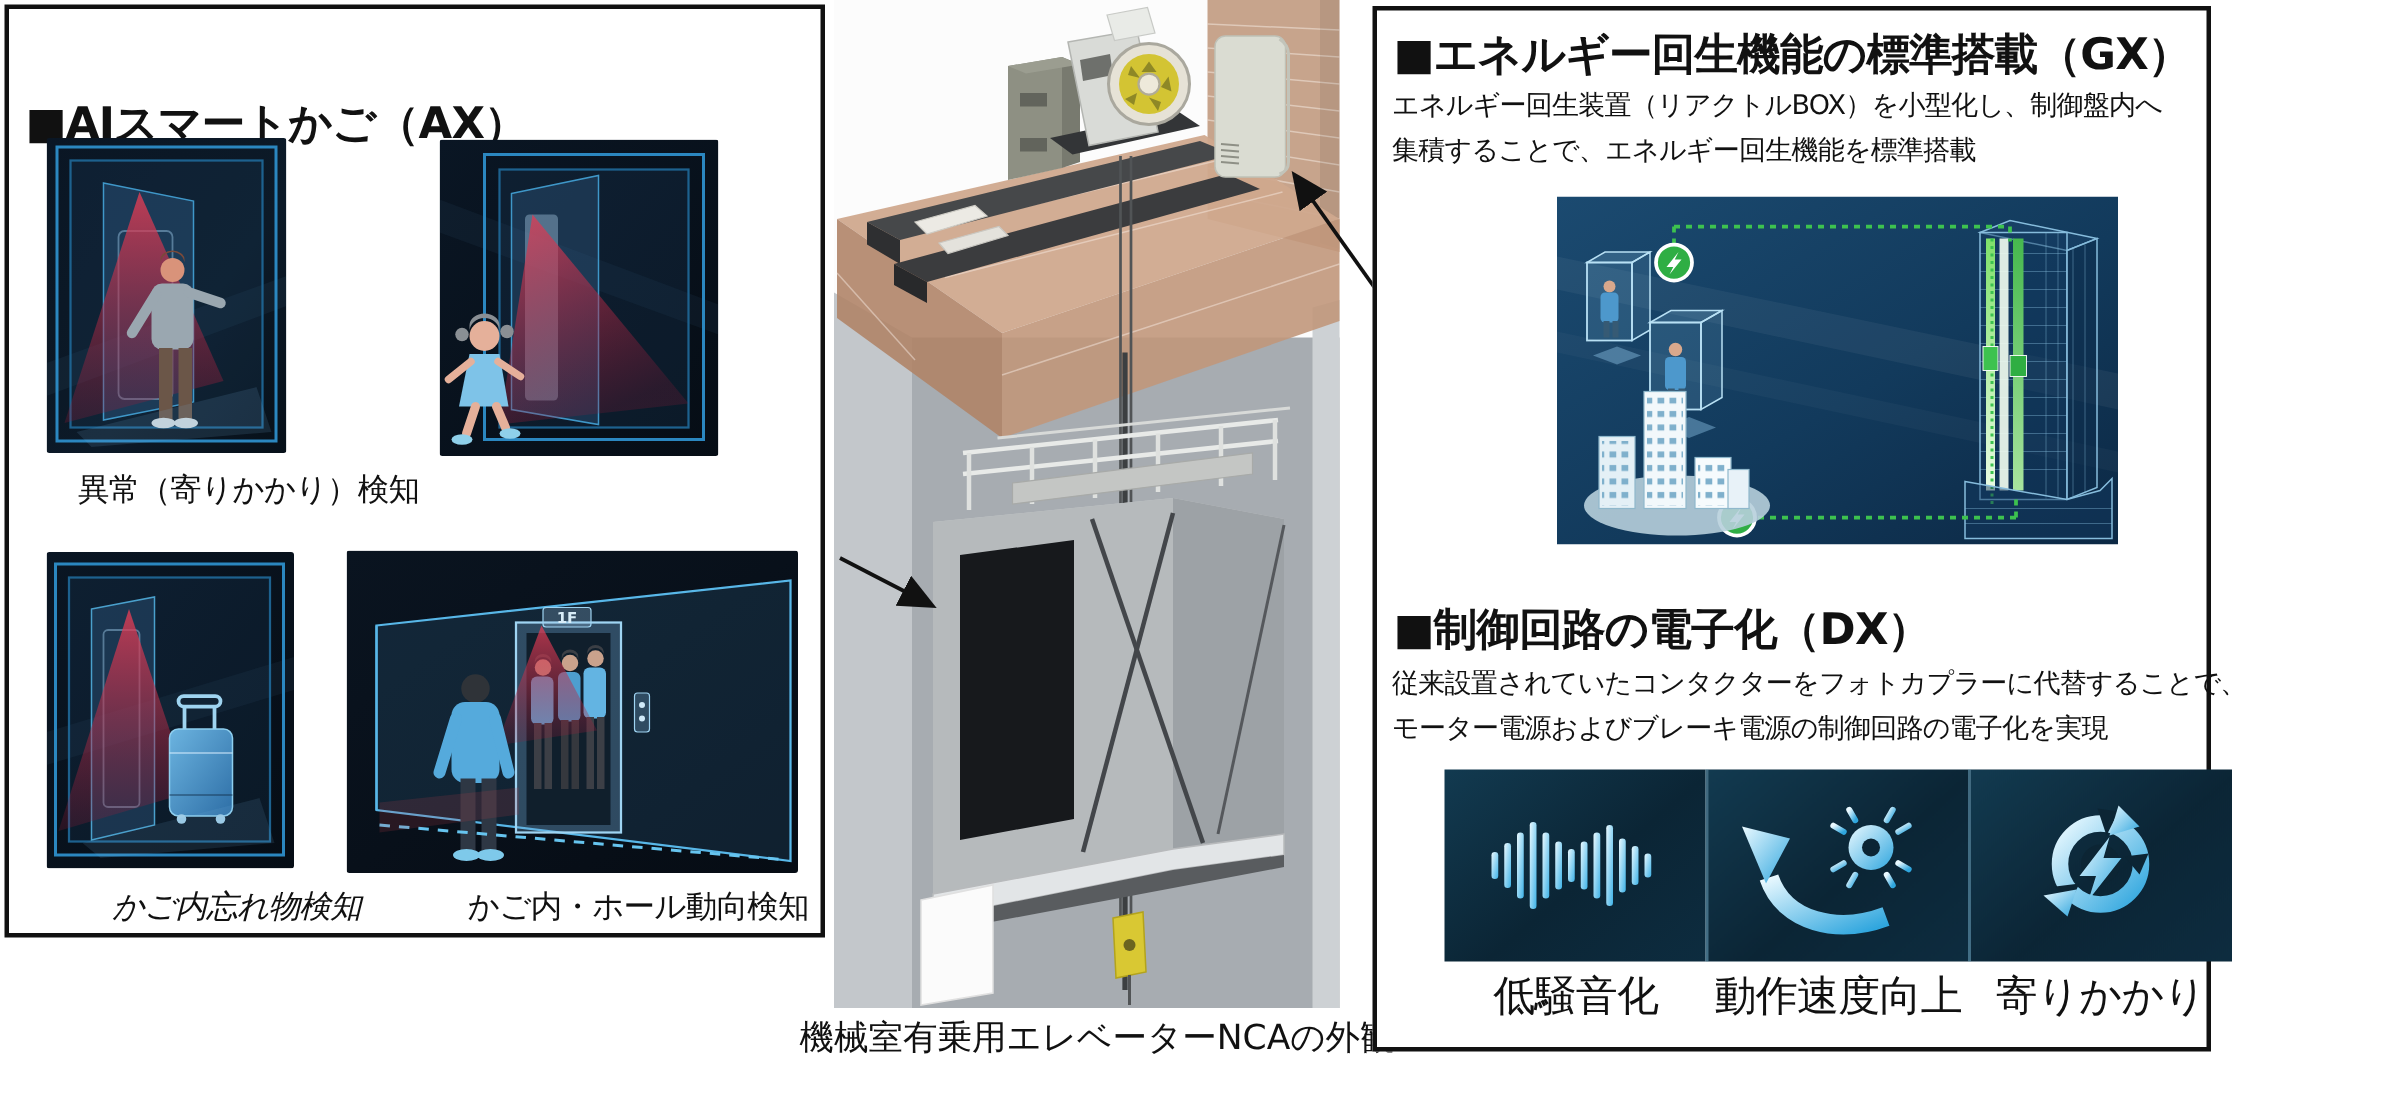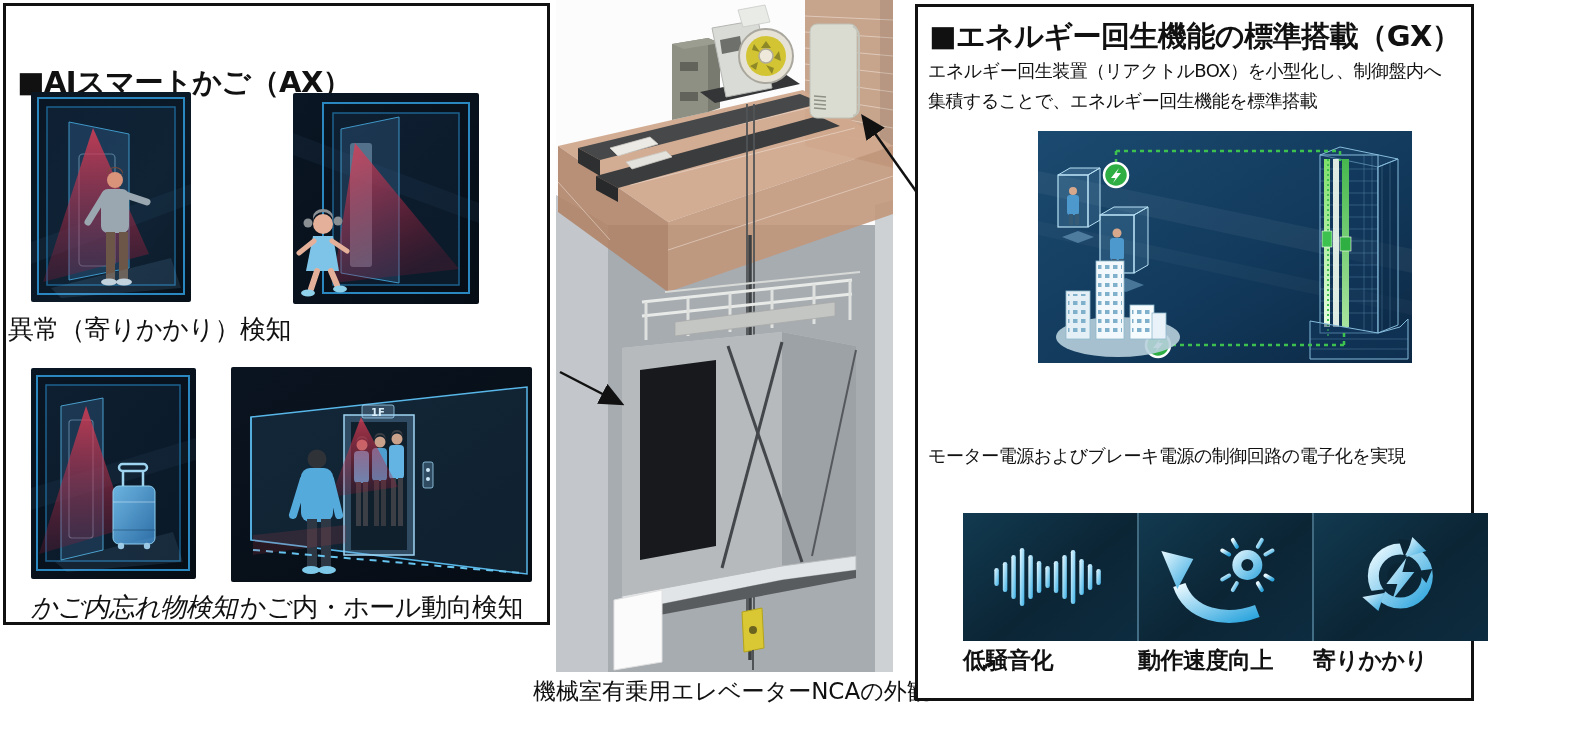--- a/index.html
+++ b/index.html
@@ -7,30 +7,30 @@
     width:1596px; height:730px; position:relative; background:#ffffff;
     font-family:"DejaVu Sans","Liberation Sans",sans-serif; color:#111;
     overflow:hidden;
   }
   .panel { position:absolute; background:#fff; border:3px solid #111; }
   #left-panel  { left:3px;  top:3px; width:547px; height:622px; }
   #right-panel { left:915px; top:4px; width:559px; height:697px; }
   .abs { position:absolute; }
   .panel-title { font-size:29px; font-weight:600; letter-spacing:-0.5px; white-space:nowrap; }
   .body-text { font-size:18px; line-height:30px; font-weight:500; white-space:nowrap; letter-spacing:-0.5px; }
-  .img-caption { font-size:26px; font-weight:500; white-space:nowrap; letter-spacing:-0.5px; }
+  .img-caption { font-size:21px; font-weight:500; white-space:nowrap; letter-spacing:-0.5px;margin-left:44px; }
   .center-caption { font-size:23px; font-weight:500; text-align:center; white-space:nowrap; }
   .det-img { position:absolute; border-radius:2px; overflow:hidden; }
   .det-img svg { display:block; }
   .tiles { position:absolute; display:flex; }
   .tile { flex:1 1 0; background:linear-gradient(140deg,#123a50 0%, #0b2535 55%, #0d2c3f 100%); position:relative; }
   .tile + .tile { border-left:2px solid rgba(130,190,220,0.45); }
   .tile svg { display:block; width:100%; height:100%; }
   .tile-captions { position:absolute; display:flex; }
-  .tile-captions div { flex:1 1 0; font-size:23px; font-weight:700; letter-spacing:-0.5px; }
+  .tile-captions div { flex:1 1 0; text-align:center; font-size:28px; font-weight:400; letter-spacing:-0.5px; }
 </style>
 </head>
 <body>
 
 <div id="left-panel" class="panel">
   <div class="abs panel-title" style="left:11px;top:27px;margin-top:30px;">■AIスマートかご（AX）</div>
 
   <div class="det-img" style="left:25px;top:86px;width:160px;height:210px;">
     <svg width="160" height="210" viewBox="0 0 160 210">
       <defs>
@@ -445,21 +445,23 @@
         <rect x="12" y="13" width="20" height="43" fill="url(#win)"></rect>
         <rect x="40" y="-20" width="28" height="78" fill="#f2f8fb" stroke="#8fb8cc" stroke-width="0.8"></rect>
         <rect x="42" y="-16" width="24" height="72" fill="url(#win)"></rect>
         <rect x="74" y="24" width="24" height="34" fill="#f6fbfd" stroke="#8fb8cc" stroke-width="0.8"></rect>
         <rect x="76" y="27" width="20" height="29" fill="url(#win)"></rect>
         <rect x="96" y="32" width="14" height="26" fill="#e8f2f8" stroke="#8fb8cc" stroke-width="0.8"></rect>
       </g>
     </svg>
   </div>
 
+  <div class="abs panel-title" style="left:11px;top:393px;">■制御回路の電子化（DX）</div>
   <div class="abs body-text" style="left:10px;top:434px;">
+    <div>従来設置されていたコンタクターをフォトカプラーに代替することで、</div>
     <div>モーター電源およびブレーキ電源の制御回路の電子化を実現</div>
   </div>
 
   <div class="tiles" style="left:45px;top:506px;width:525px;height:128px;">
     <div class="tile">
       <svg viewBox="0 0 173 128">
         <defs>
           <linearGradient id="ic1" x1="0" y1="0" x2="1" y2="1">
             <stop offset="0" stop-color="#eaf9ff"></stop>
               <stop offset="1" stop-color="#3fb3e8"></stop>

